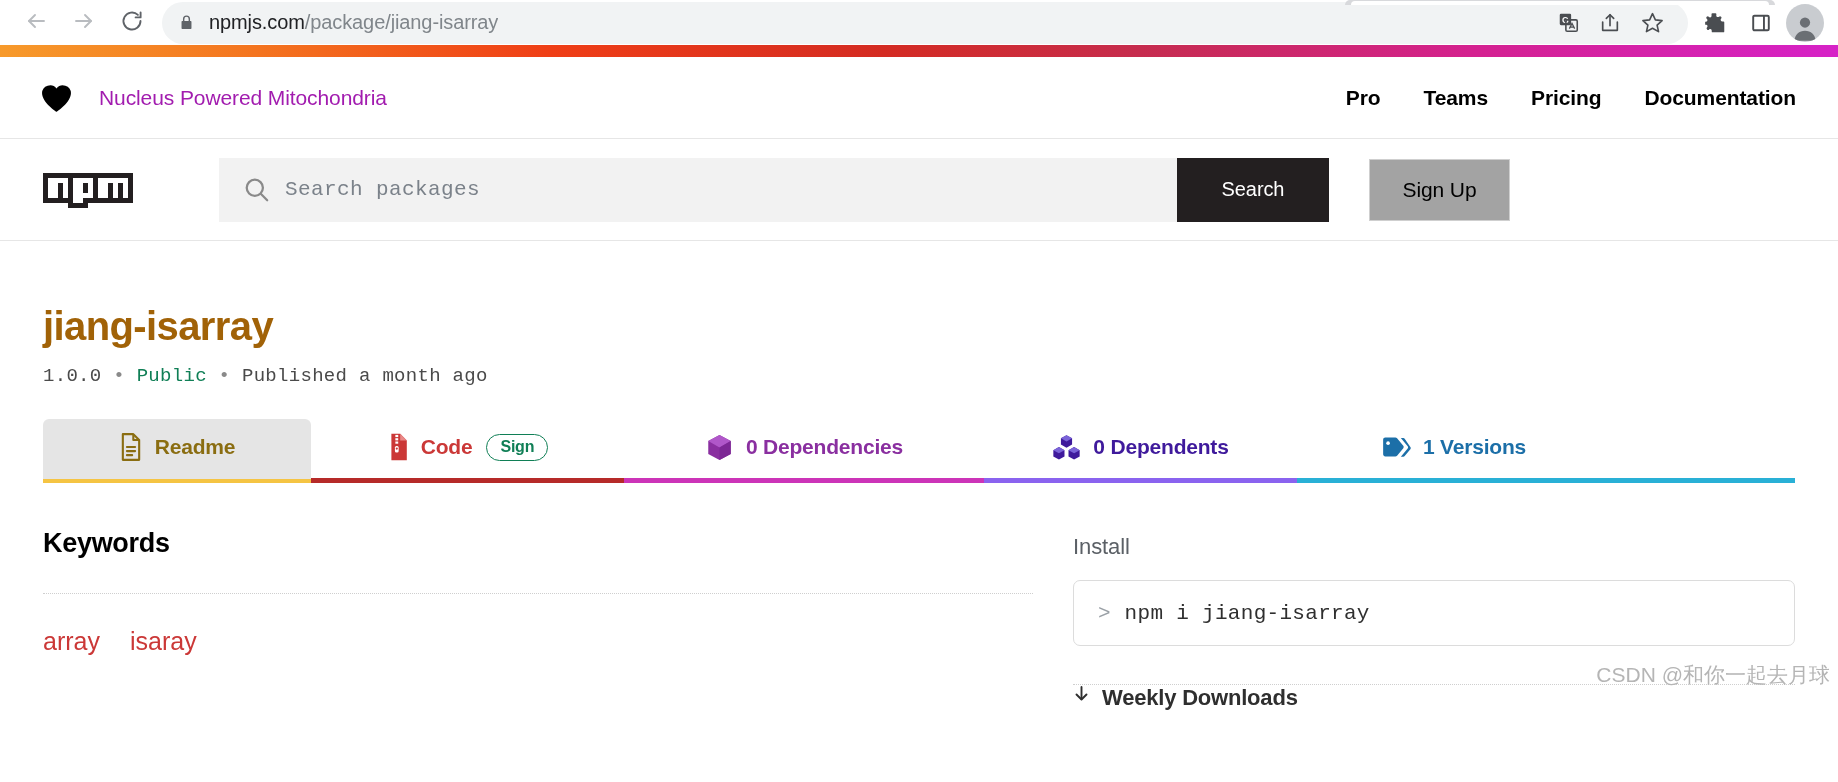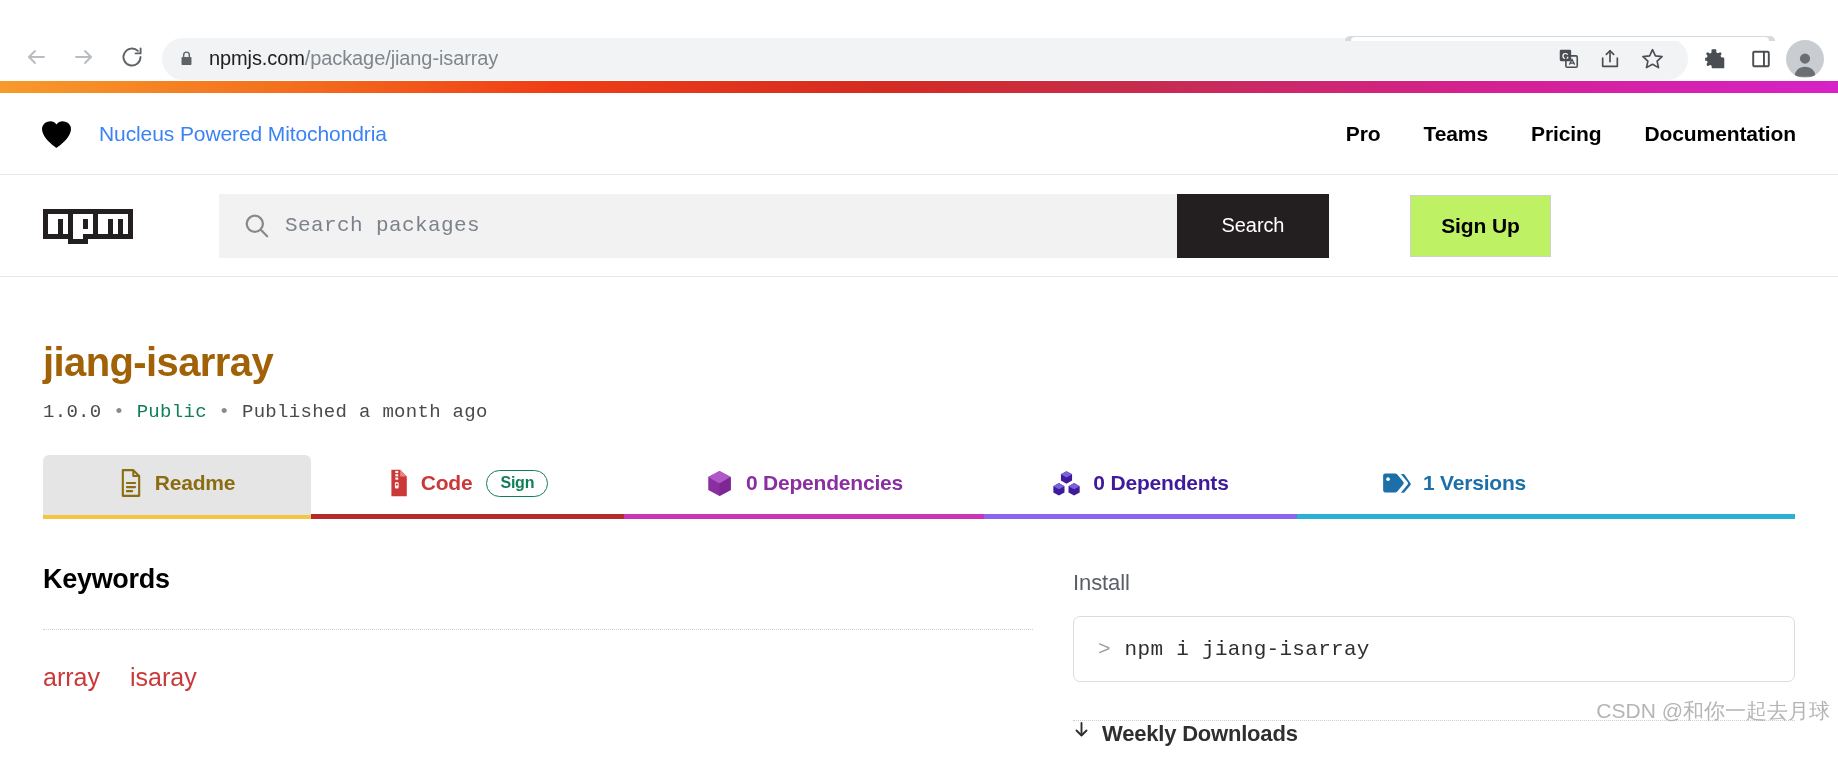--- a/index.html
+++ b/index.html
@@ -11,21 +11,20 @@
   }
 
   
   .browser-chrome {
     position: relative;
     height: 45px;
     background: #ffffff;
     display: flex;
     align-items: center;
     padding: 0 14px;
-    margin-top: 36px;
   }
   .tabstrip-remnant {
     position: absolute;
     top: 0; left: 1345px;
     width: 430px; height: 5px;
     background: #d8d9dc;
     border-top-left-radius: 9px;
     border-top-right-radius: 9px;
   }
   .tabstrip-remnant::after{
@@ -95,21 +94,21 @@
     height: 82px;
     background: #ffffff;
     border-bottom: 1px solid #e6e6e6;
     display: flex;
     align-items: center;
     padding: 0 42px 0 40px;
   }
   .heart-icon { margin-right: 26px; display: flex; color: #000; }
   .banner-text {
     font-size: 21px;
-    color: #3b82f6;
+    color: #a21caf;
     letter-spacing: -0.1px;
   }
   .topnav-links {
     margin-left: auto;
     display: flex;
     align-items: center;
     gap: 43px;
   }
   .topnav-link {
     font-size: 21px;
@@ -174,28 +173,27 @@
     display: flex;
     align-items: center;
     margin-left: 40px;
     padding-right: 12px;
     gap: 0;
   }
   .btn-signup {
     height: 62px;
     width: 141px;
     border: 1px solid #cfcfcf;
-    background: #bef264;
+    background: #a3a3a3;
     font-size: 21px;
     color: #000;
-    font-weight: 700;
+    font-weight: 400;
     cursor: pointer;
     font-family: "Liberation Sans", sans-serif;
     letter-spacing: -0.1px;
-    margin-left: 41px;
   }
   .btn-signin {
     height: 62px;
     padding: 0 22px;
     border: none;
     background: #fff;
     font-size: 21px;
     color: #000;
     font-weight: 600;
     cursor: pointer;

